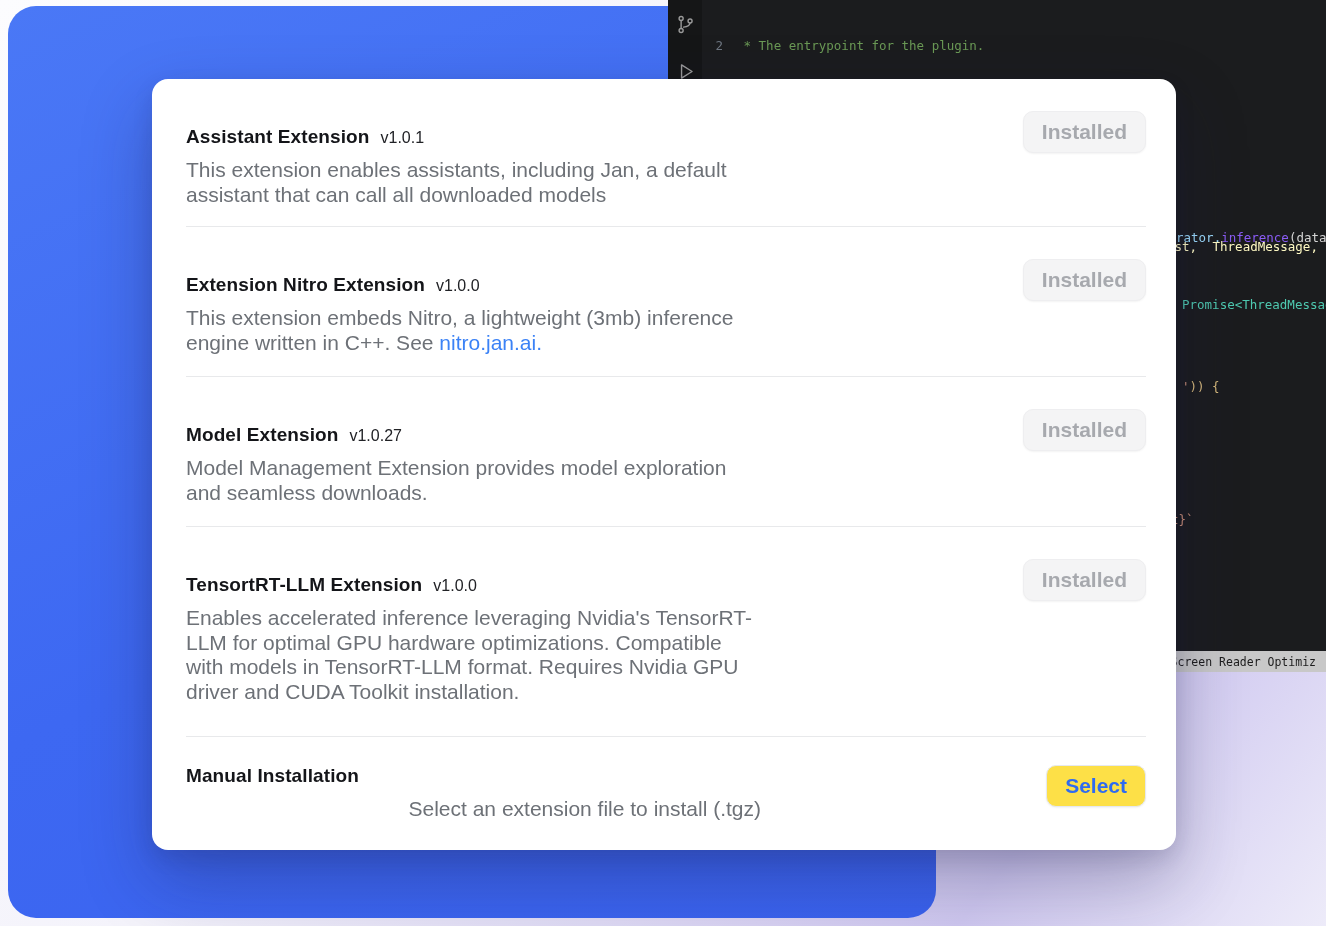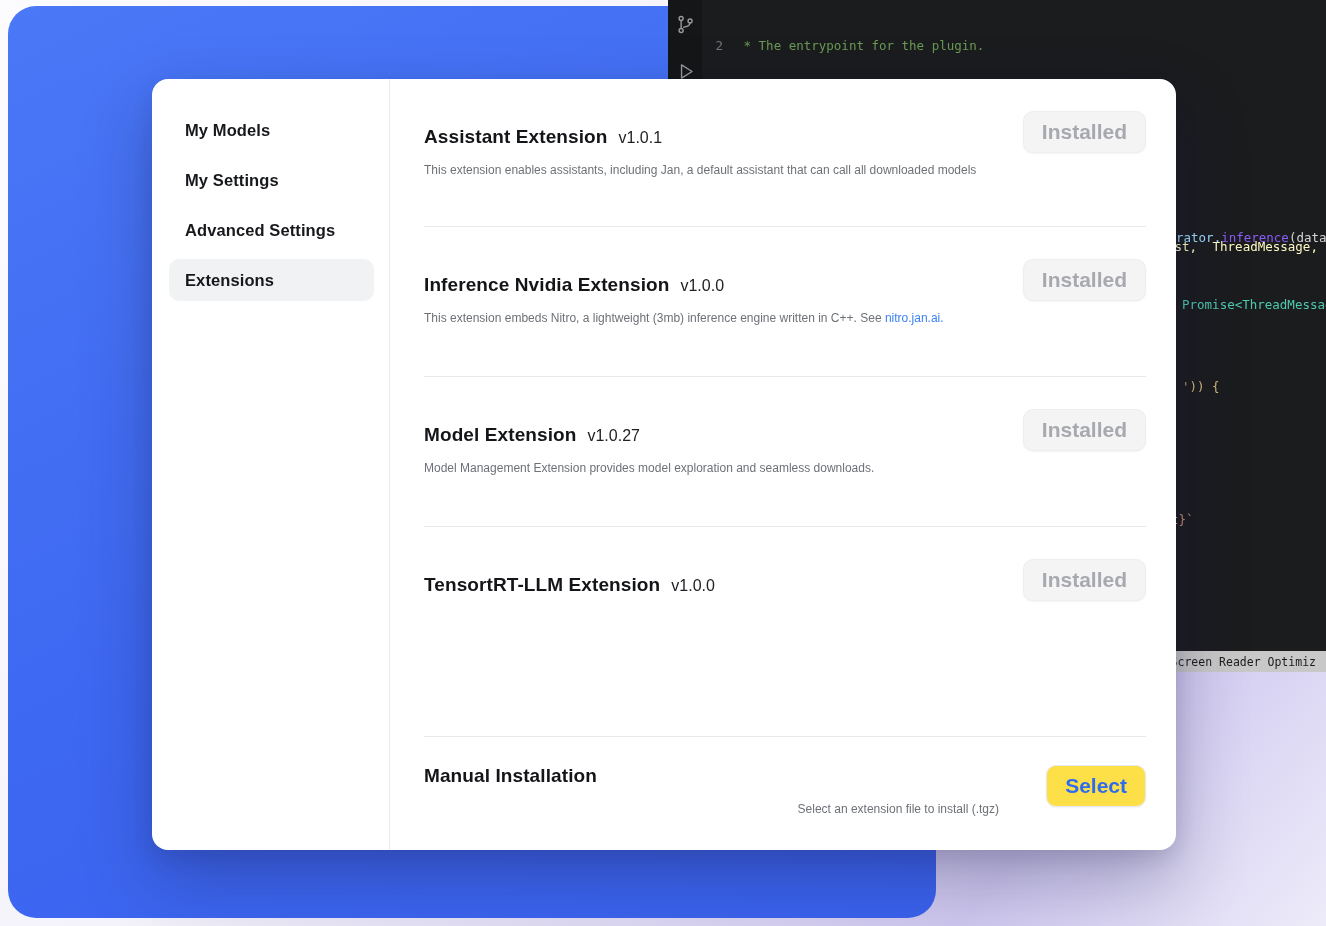--- a/index.html
+++ b/index.html
@@ -62,21 +62,21 @@
   }
   .side-item.active { background:#f1f2f4; }
 
   .content { flex:1; display:flex; flex-direction:column; padding:0 30px 0 34px; }
   .row { position:relative; border-bottom:1px solid #e8e9eb; padding-top:47px; }
   .row.r1 { height:148px; } .row.r2 { height:150px; } .row.r3 { height:150px; }
   .row.r4 { height:210px; } .row.r5 { flex:1; border-bottom:none; padding-top:28px;text-align:right; }
   .row-title { display:flex; align-items:baseline; gap:11px; }
   .ext-name { font-size:19px; font-weight:700; color:#141519; letter-spacing:.1px; }
   .ext-ver { font-size:16px; font-weight:400; color:#212226; }
-  .ext-desc { margin-top:10px; font-size:12px; line-height:24.5px; color:#6d7177; max-width:575px; }
+  .ext-desc { margin-top:10px; font-size:21px; line-height:24.5px; color:#6d7177; max-width:575px; }
   .desc-link { color:#3b82f6; text-decoration:none; cursor:pointer; }
   .btn {
     position:absolute; right:0; top:32px; min-width:114px; height:42px;
     display:flex; align-items:center; justify-content:center; padding:0 18px;
     border:1px solid #eeeef0; border-radius:10px; background:#f4f4f5;
     color:#a7a9ae; font-family:inherit; font-size:21px; font-weight:600;
     box-shadow:0 1px 2px rgba(0,0,0,.05); cursor:default;
   }
   .row.r5 .btn { top:28px; }
   .btn.select { min-width:96px; background:#fde047; border-color:#e6e9ef; color:#2f6bf0; font-weight:700; cursor:pointer; }
@@ -120,61 +120,56 @@
     <div class="frag frag-f4"><span>t}`</span></div>
 
     <div class="sbar">
       <span class="lang">go</span>
       <span class="sr">Screen Reader Optimiz</span>
     </div>
   </div>
 
   <div class="modal">
 
-    <div class="sidebar">
-      <div class="side-item">My Models</div>
-      <div class="side-item">My Settings</div>
-      <div class="side-item">Advanced Settings</div>
-      <div class="side-item active">Extensions</div>
-    </div>
 
     <div class="content">
 
       <div class="row r1">
         <div class="row-title">
           <span class="ext-name">Assistant Extension</span>
           <span class="ext-ver">v1.0.1</span>
         </div>
         <div class="ext-desc"><span>This extension enables assistants, including Jan, a default assistant that can call all downloaded models</span><a class="desc-link"></a></div>
         <div class="btn">Installed</div>
       </div>
 
       <div class="row r2">
         <div class="row-title">
-          <span class="ext-name">Inference Nvidia Extension</span>
+          <span class="ext-name">Extension Nitro Extension</span>
           <span class="ext-ver">v1.0.0</span>
         </div>
         <div class="ext-desc"><span>This extension embeds Nitro, a lightweight (3mb) inference engine written in C++. See </span><a class="desc-link">nitro.jan.ai.</a></div>
         <div class="btn">Installed</div>
       </div>
 
       <div class="row r3">
         <div class="row-title">
           <span class="ext-name">Model Extension</span>
           <span class="ext-ver">v1.0.27</span>
         </div>
         <div class="ext-desc"><span>Model Management Extension provides model exploration and seamless downloads.</span><a class="desc-link"></a></div>
         <div class="btn">Installed</div>
       </div>
 
       <div class="row r4">
         <div class="row-title">
           <span class="ext-name">TensortRT-LLM Extension</span>
           <span class="ext-ver">v1.0.0</span>
         </div>
+        <div class="ext-desc"><span>Enables accelerated inference leveraging Nvidia's TensorRT-LLM for optimal GPU hardware optimizations. Compatible with models in TensorRT-LLM format. Requires Nvidia GPU driver and CUDA Toolkit installation.</span><a class="desc-link"></a></div>
         <div class="btn">Installed</div>
       </div>
 
       <div class="row r5">
         <div class="row-title">
           <span class="ext-name">Manual Installation</span>
           <span class="ext-ver"></span>
         </div>
         <div class="ext-desc"><span>Select an extension file to install (.tgz)</span><a class="desc-link"></a></div>
         <div class="btn select">Select</div>

